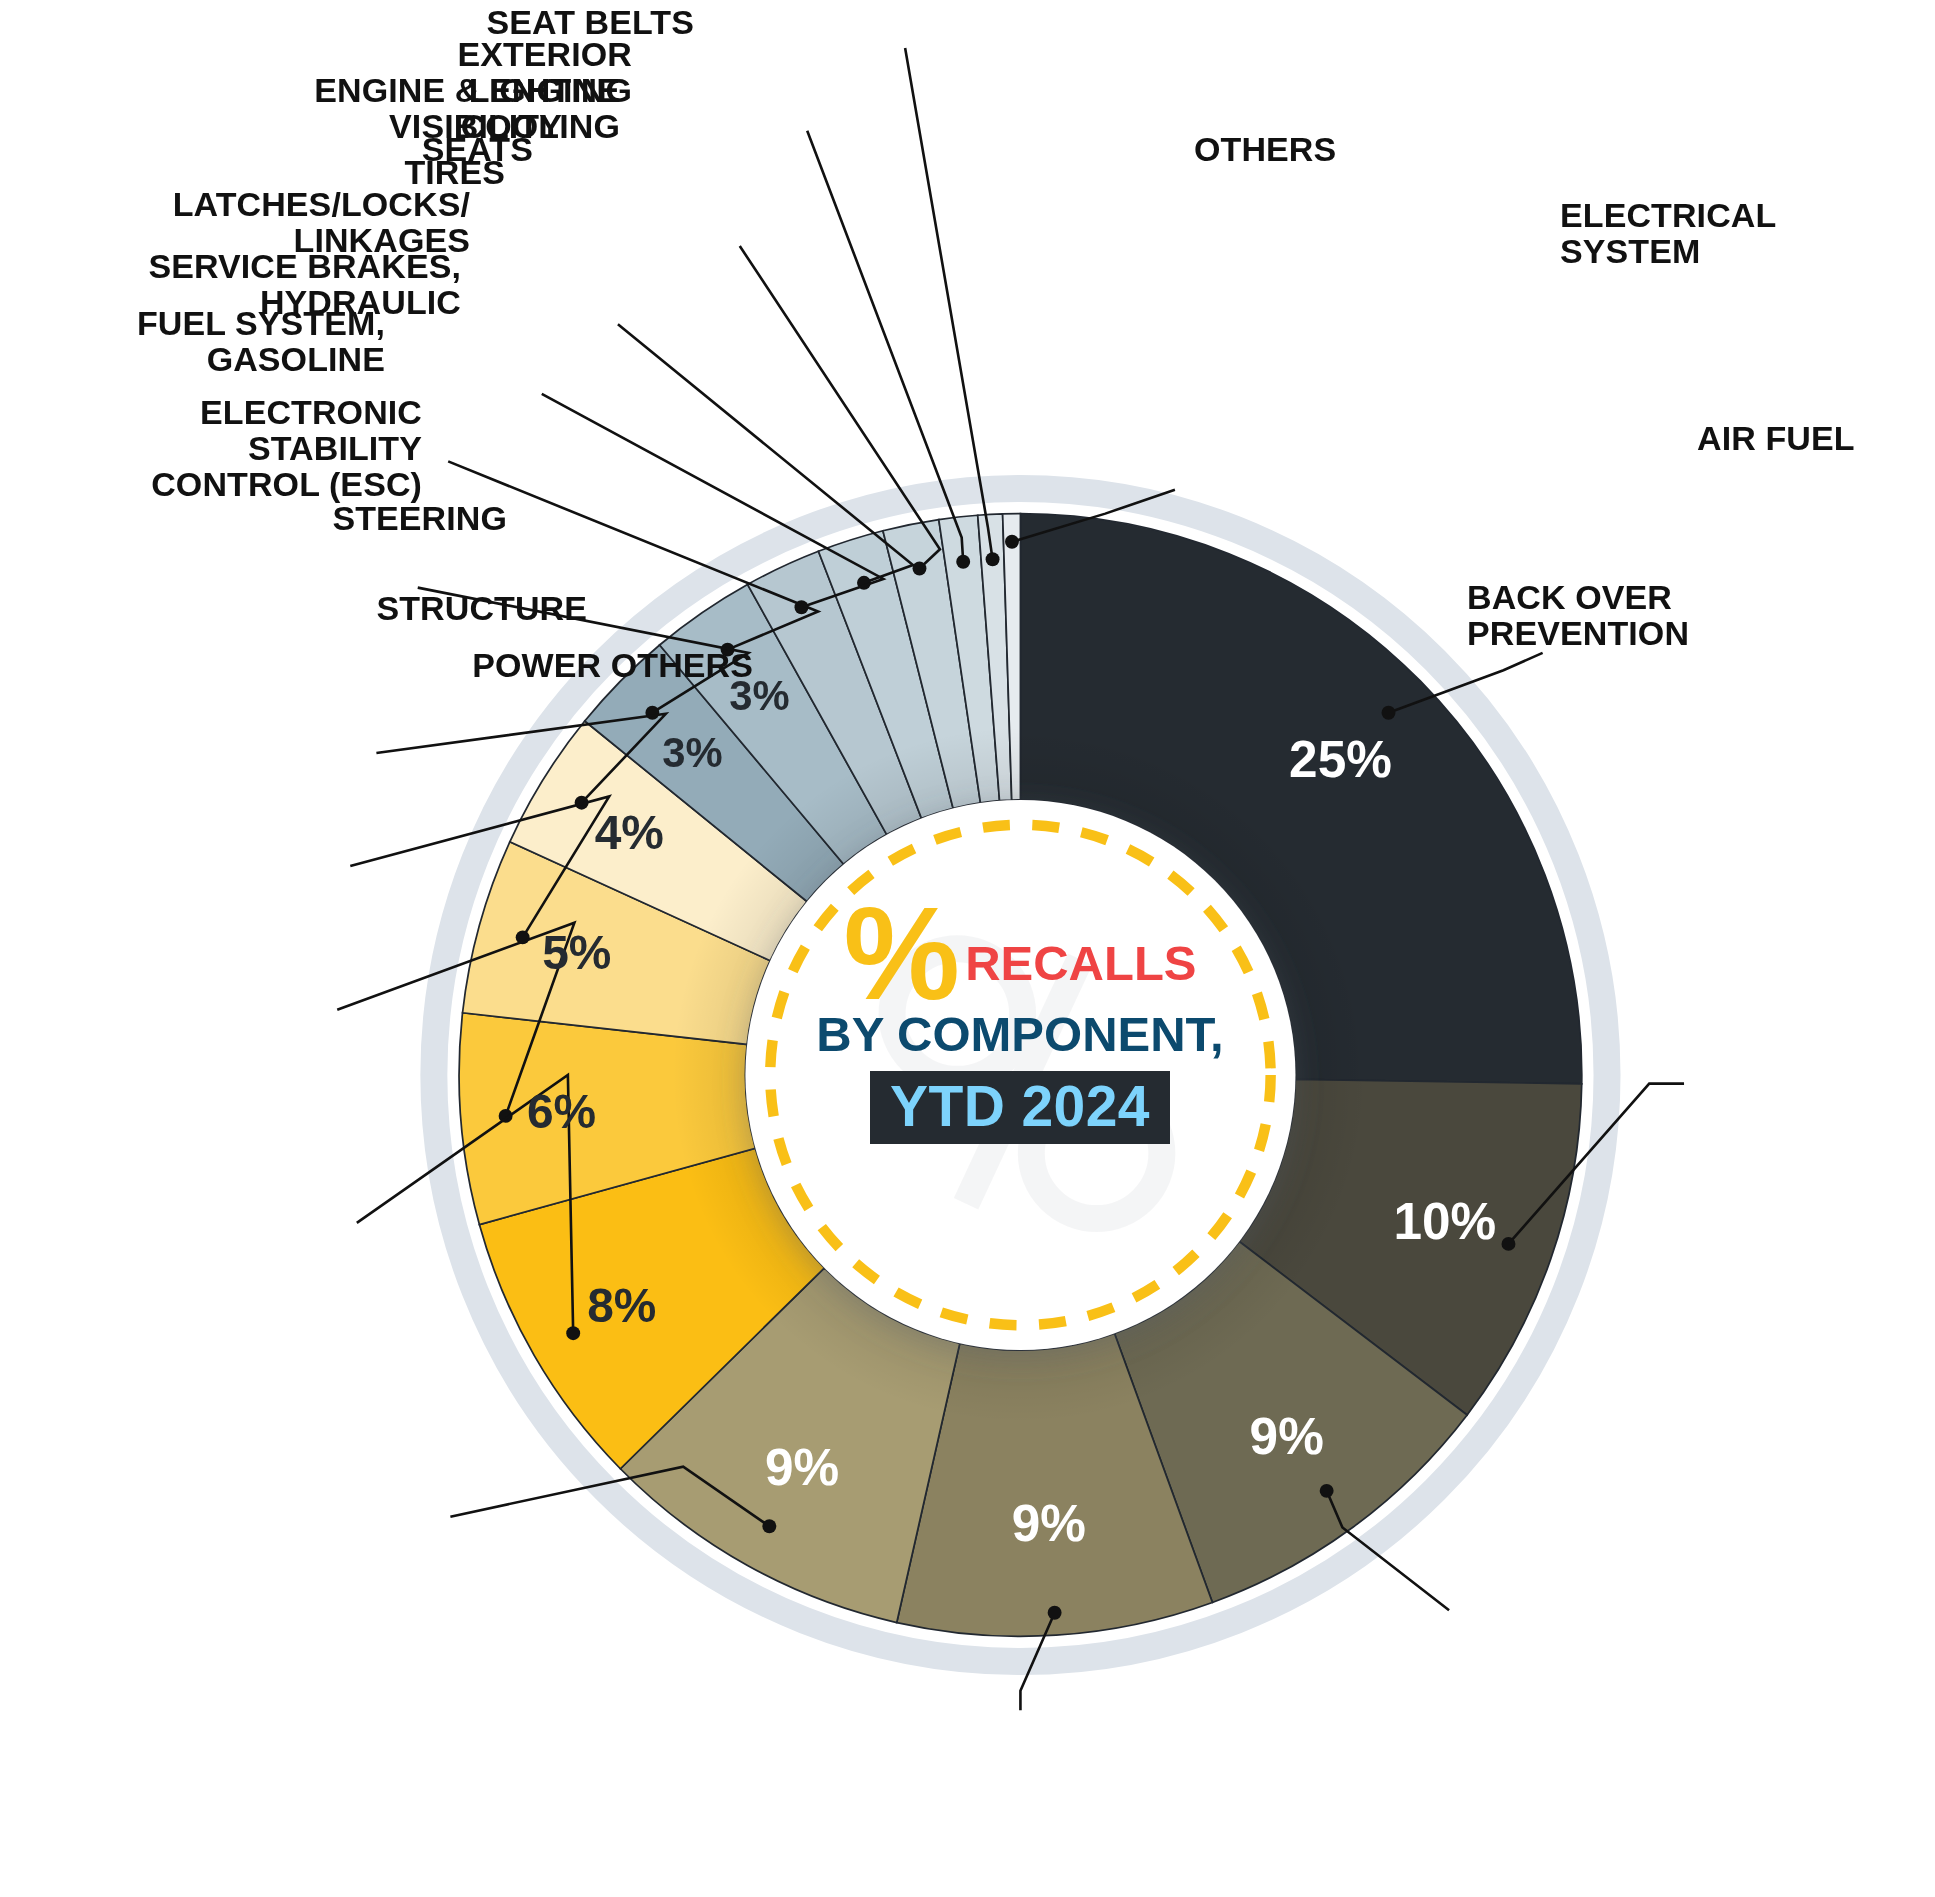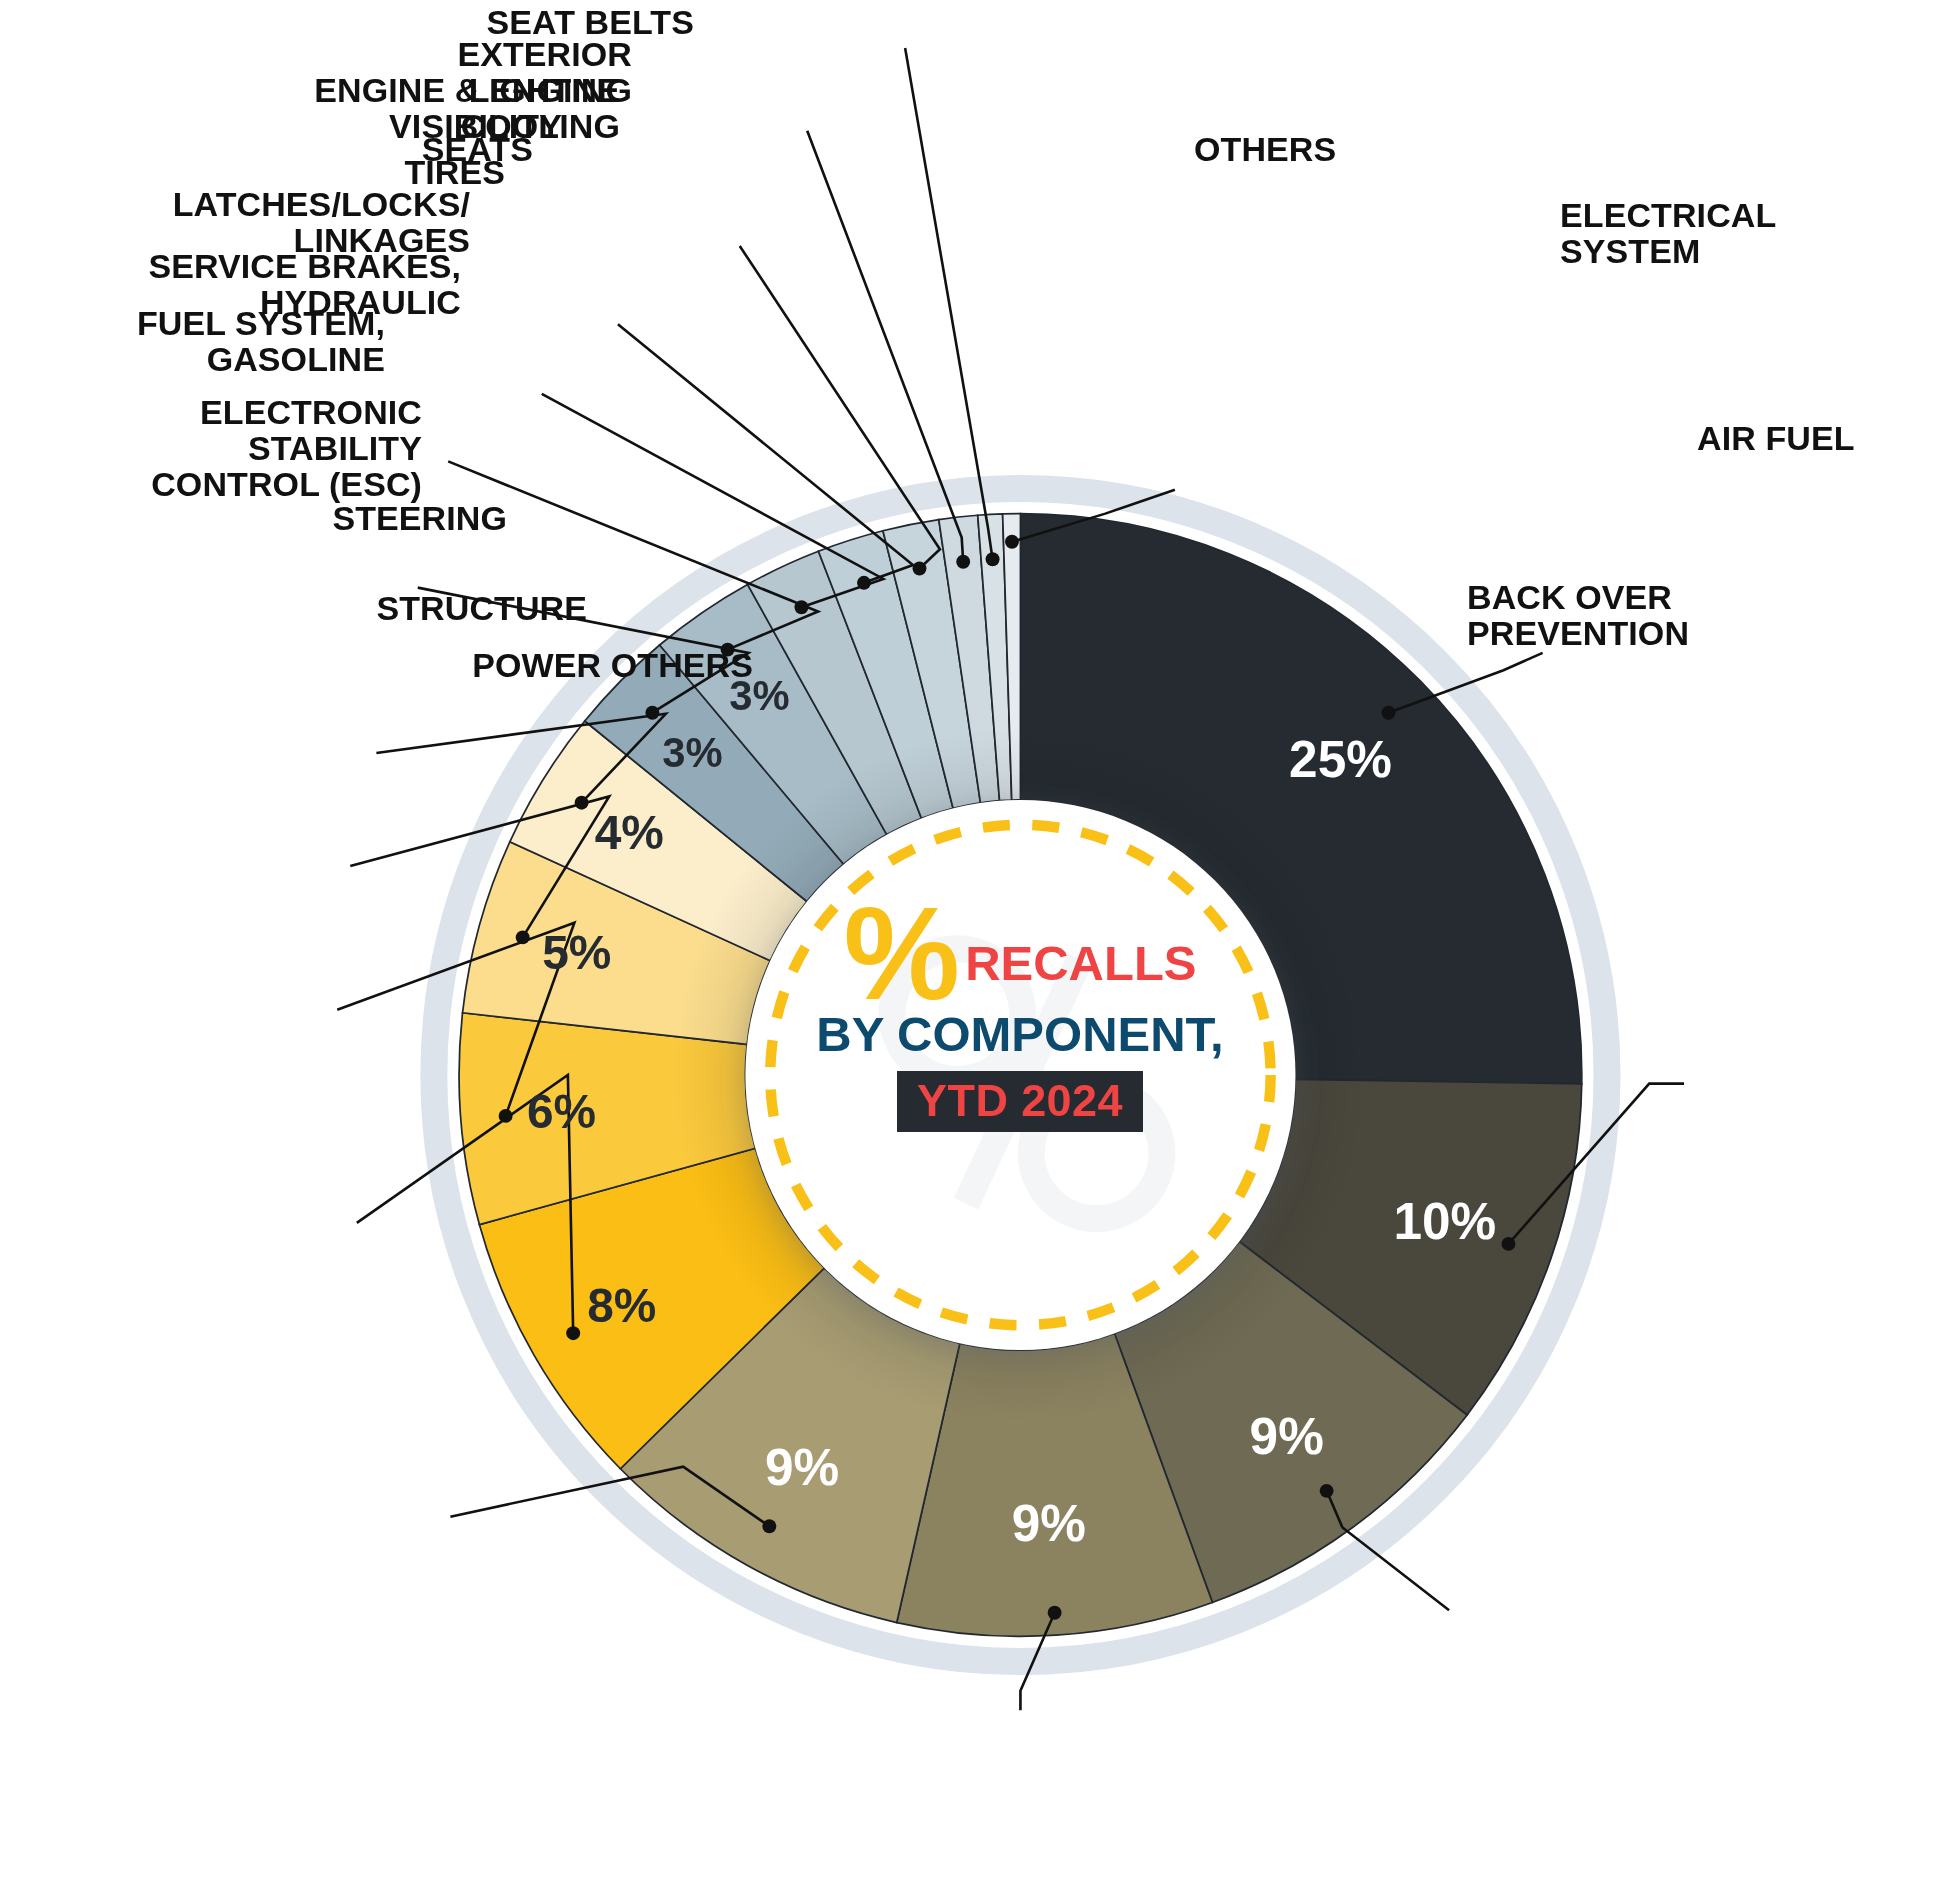--- a/index.html
+++ b/index.html
@@ -13,21 +13,21 @@
   .lbl.l{text-align:right;}
   .hub{position:absolute;text-align:center;}
   .hub-row1{display:flex;align-items:center;justify-content:center;gap:0px;}
   .pct-glyph{font-size:131px;font-weight:800;color:#F9C017;line-height:.78;
              letter-spacing:-4.4px;}
   .recalls{font-size:49px;font-weight:700;color:#ef4444;line-height:1;
            margin-left:9.6px;margin-top:18.3px;}
   .bycomp{font-size:49px;font-weight:700;color:#0c4a6e;line-height:1;margin-top:5.2px;}
   .ytdbox{display:inline-block;background:#252B31;padding:7px 20px 9.6px 20px;
           margin-top:11.3px;}
-  .ytd{font-size:45px;font-weight:800;color:#ef4444;line-height:1;letter-spacing:0.4px;}
+  .ytd{font-size:57px;font-weight:800;color:#7dd3fc;line-height:1;letter-spacing:0.4px;}
 </style>
 </head>
 <body>
 
 <div id="stage">
 
   <svg viewBox="0 0 4449 4361">
     <defs>
       <radialGradient id="gShade" cx="50%" cy="50%" r="50%">
         <stop offset="0%" stop-color="#000000" stop-opacity="0.20"></stop>

